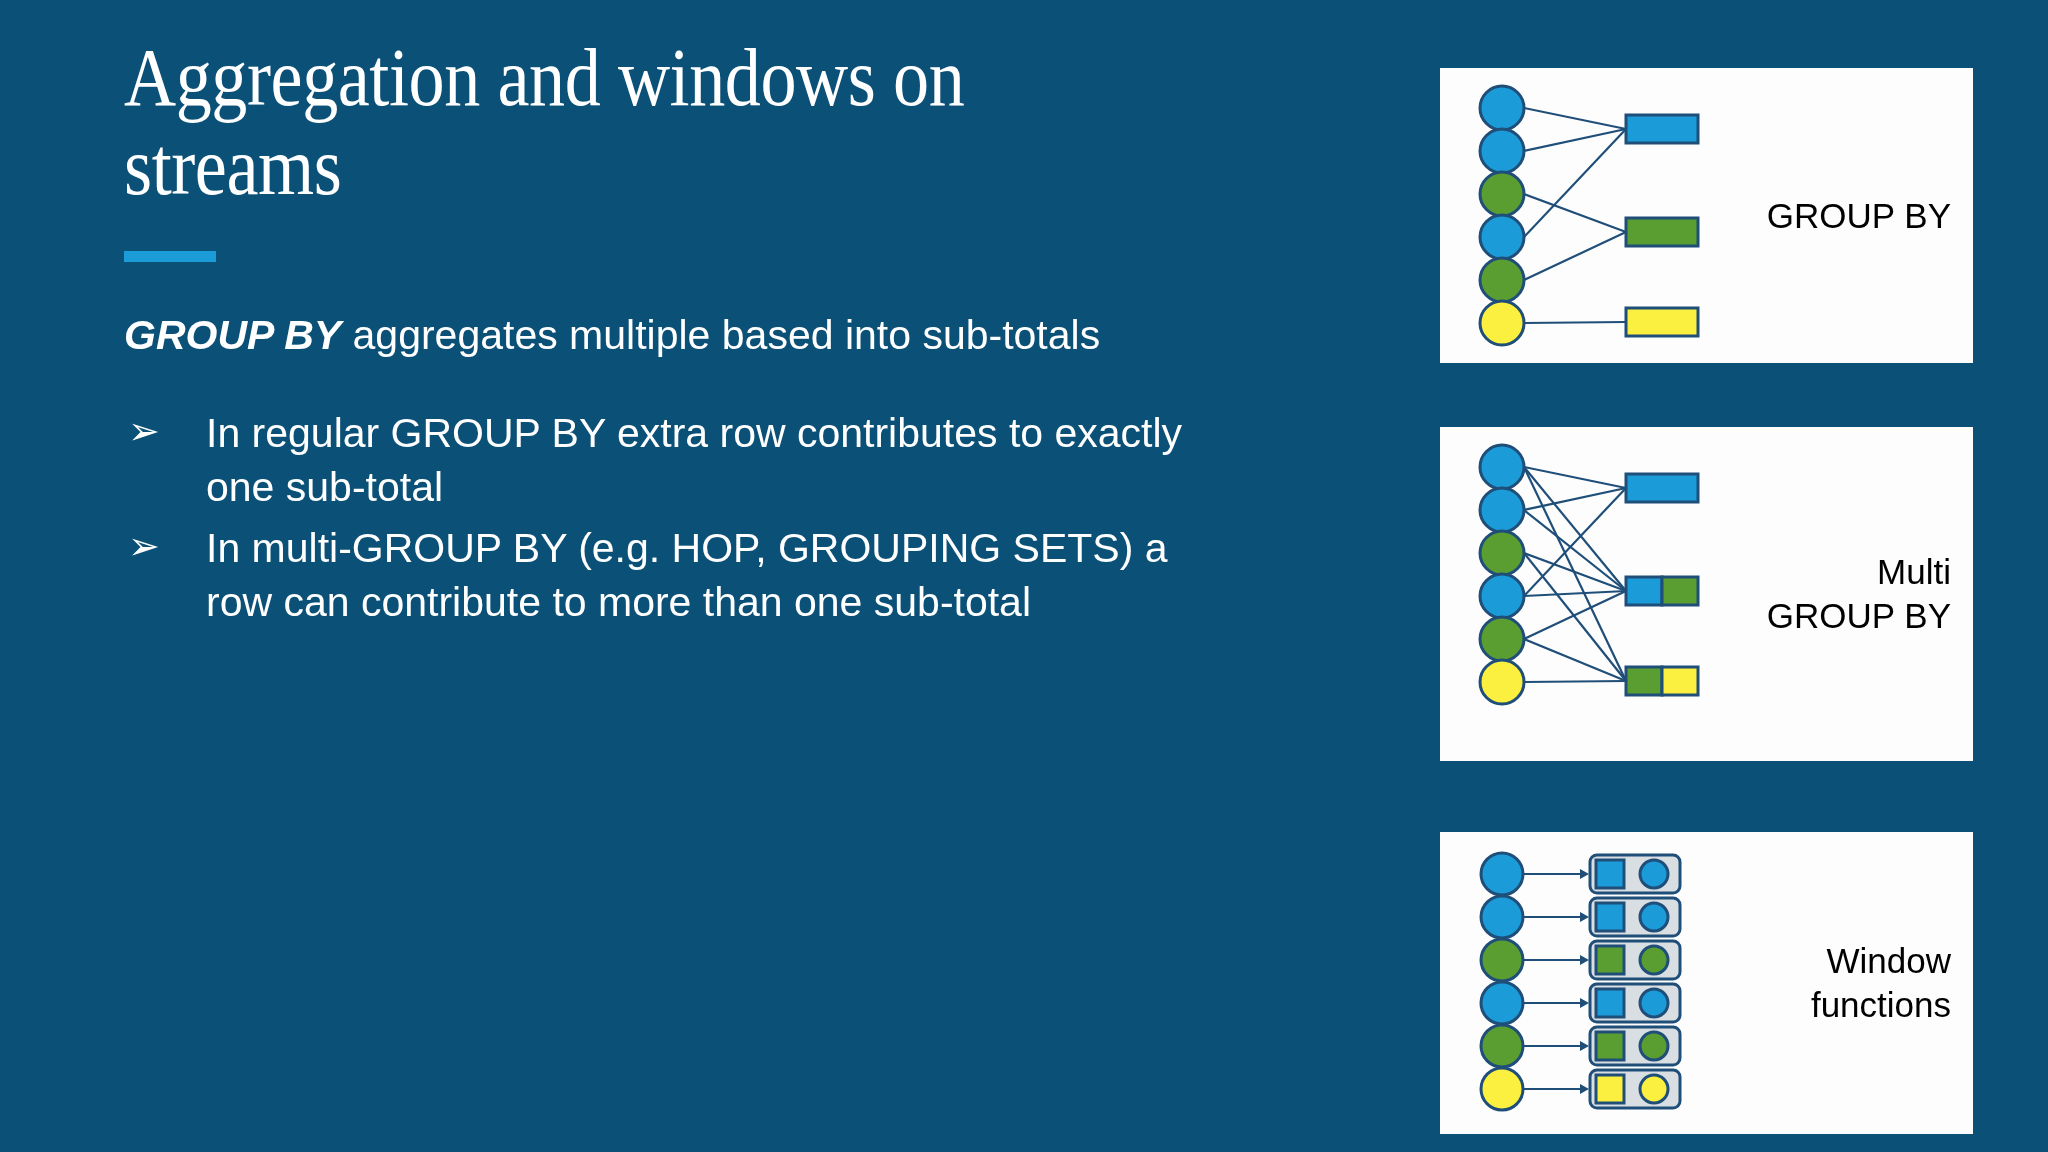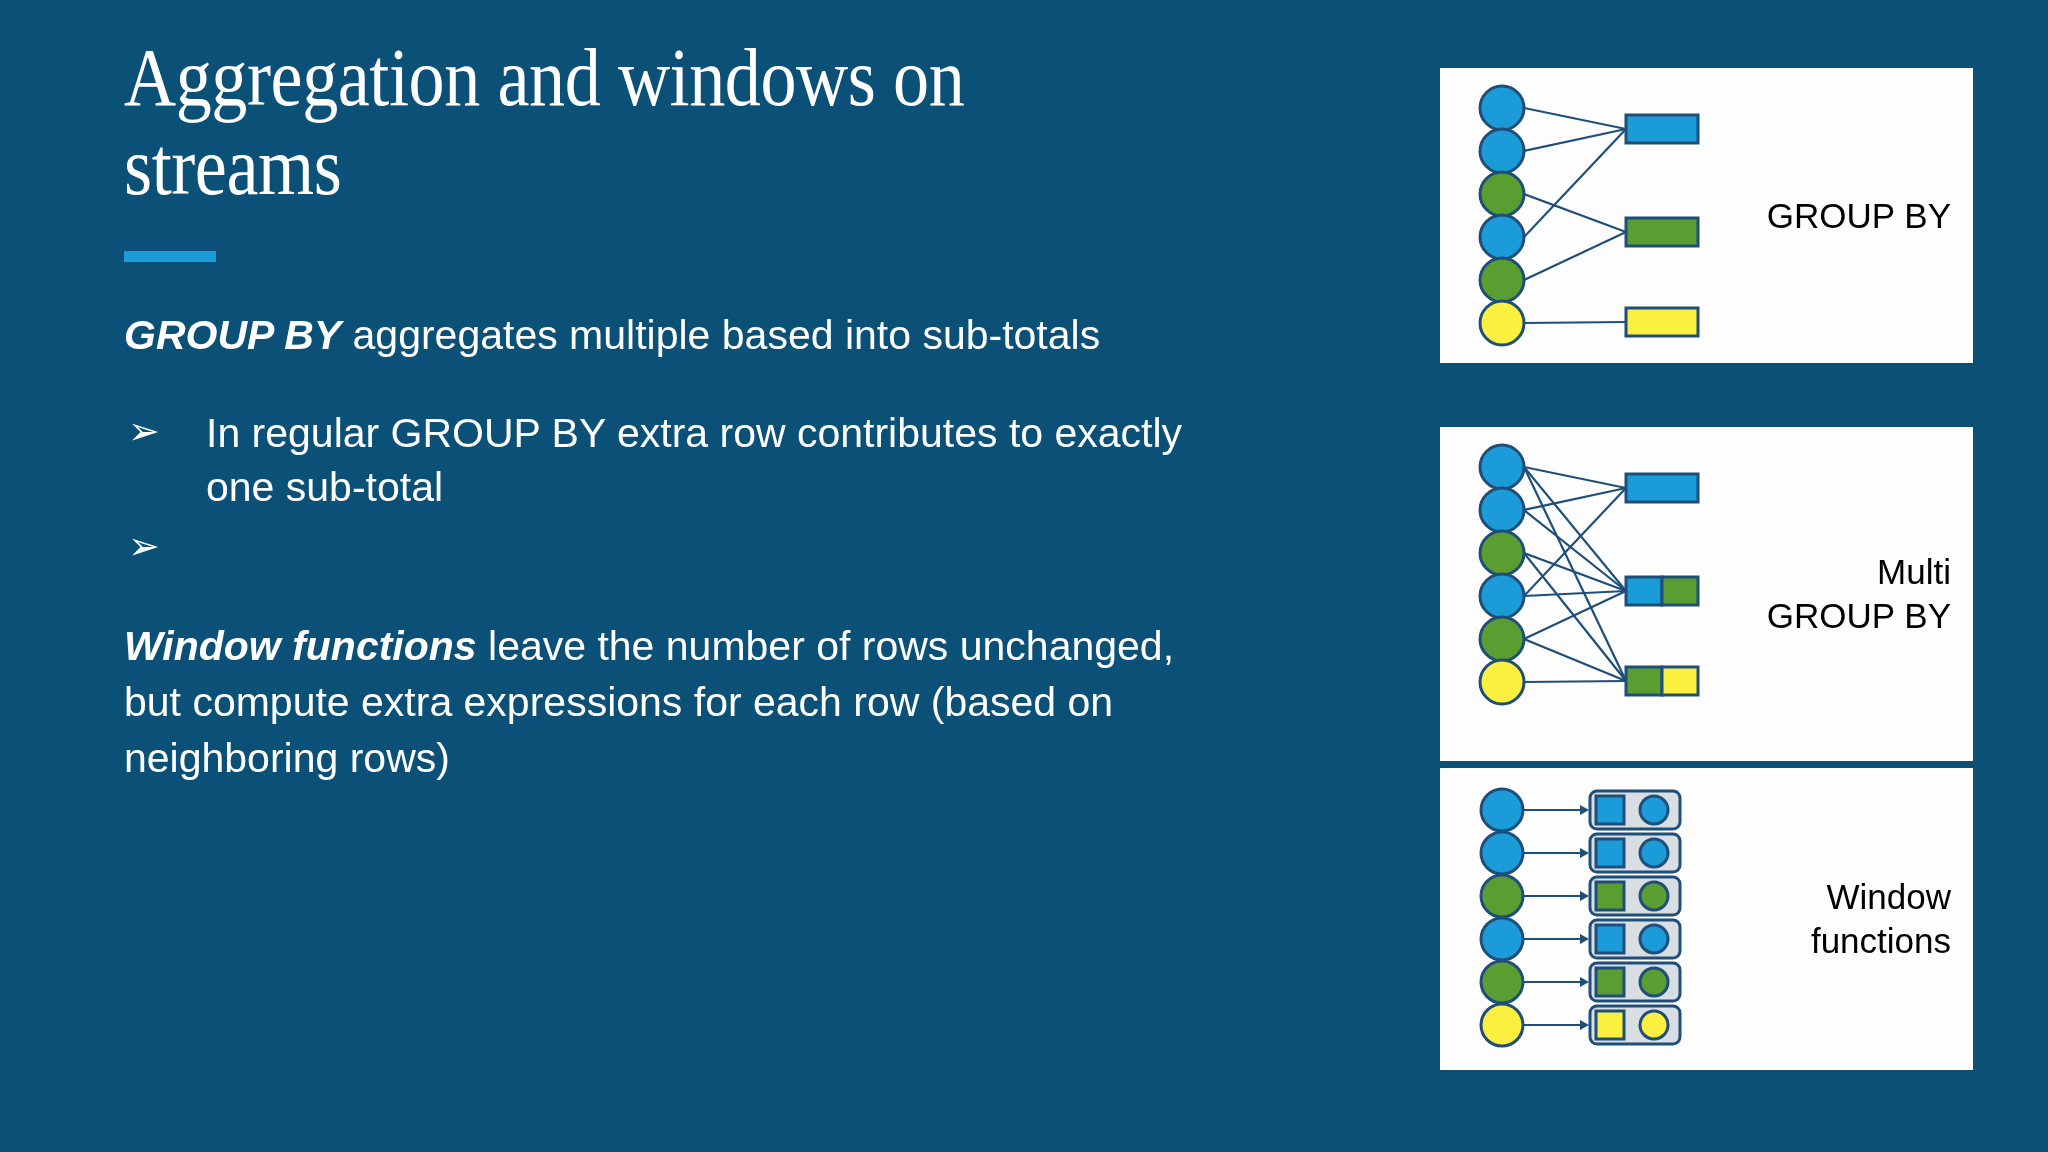--- a/index.html
+++ b/index.html
@@ -86,21 +86,21 @@
 
   
   .panel {
     position: absolute;
     background: #fdfdfd;
     left: 1440px;
     width: 533px;
   }
   #panel-0 { top: 68px;  height: 295px; }
   #panel-1 { top: 427px; height: 334px; }
-  #panel-2 { top: 768px; height: 302px; }
+  #panel-2 { top: 832px; height: 302px; }
 
   .panel-svg {
     position: absolute;
     left: 0;
     top: 0;
   }
   .panel-label {
     position: absolute;
     right: 22px;
     top: 50%;
@@ -126,26 +126,24 @@
       <b>GROUP BY</b><span> aggregates multiple based into sub-totals</span>
     </p>
 
     <ul class="bullets">
       <li class="bullet">
         <span class="bullet-marker">➢</span>
         <span class="bullet-text">In regular GROUP BY extra row contributes to exactly one sub-total</span>
       </li>
       <li class="bullet">
         <span class="bullet-marker">➢</span>
+        <span class="bullet-text">In multi-GROUP BY (e.g. HOP, GROUPING SETS) a row can contribute to more than one sub-total</span>
       </li>
     </ul>
 
-    <p class="para second">
-      <b>Window functions</b><span> leave the number of rows unchanged, but compute extra expressions for each row (based on neighboring rows)</span>
-    </p>
   </div>
 
   <div class="panel" id="panel-0">
     <svg class="panel-svg" width="533" height="295">
         <line x1="84" y1="40" x2="186" y2="61" stroke="#1f4e79" stroke-width="2.2"></line>
         <line x1="84" y1="83" x2="186" y2="61" stroke="#1f4e79" stroke-width="2.2"></line>
         <line x1="84" y1="169" x2="186" y2="61" stroke="#1f4e79" stroke-width="2.2"></line>
         <line x1="84" y1="126" x2="186" y2="164" stroke="#1f4e79" stroke-width="2.2"></line>
         <line x1="84" y1="212" x2="186" y2="164" stroke="#1f4e79" stroke-width="2.2"></line>
         <line x1="84" y1="255" x2="186" y2="254" stroke="#1f4e79" stroke-width="2.2"></line>

